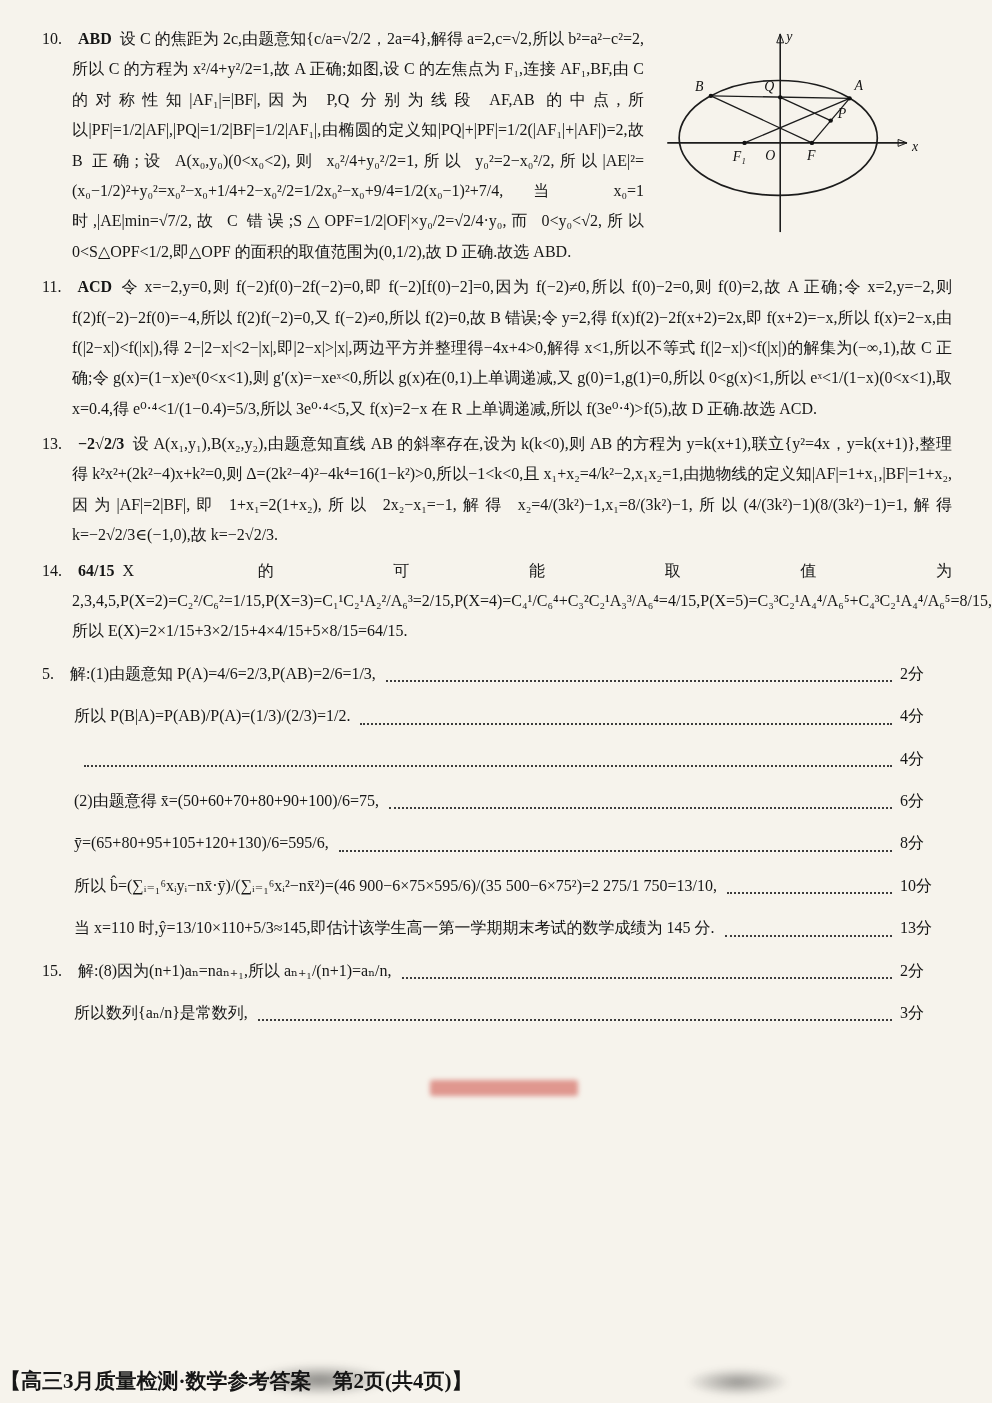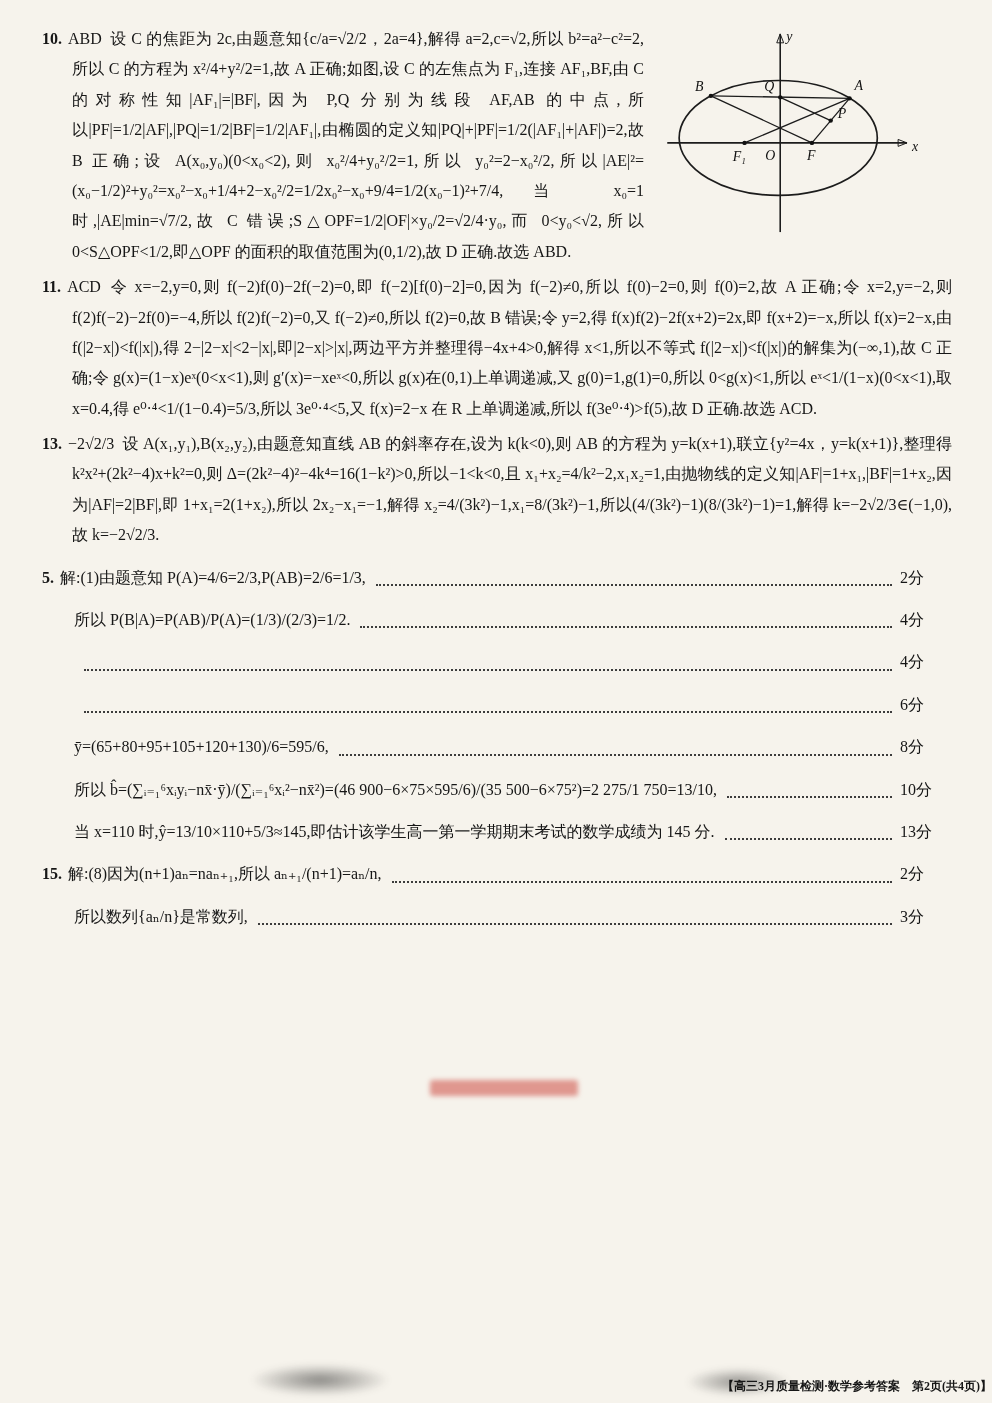--- a/index.html
+++ b/index.html
@@ -9,30 +9,30 @@
     background:#f6f3ec;color:#161616;
     font-family:"Liberation Serif","DejaVu Serif",serif;
   }
   .content{padding:24px 40px 0 42px;font-size:16px;line-height:1.9;text-align:justify}
   .figure{float:right;width:298px;height:216px;margin:0 0 6px 10px}
   .figure svg{display:block;width:100%;height:100%}
   .figure line,.figure ellipse,.figure path{stroke:#1c1c1c;fill:none}
   .figure text{font-size:14px;font-style:italic;fill:#111;stroke:none}
   .figure .pt{fill:#111;stroke:none}
   .item{padding-left:30px;text-indent:-30px;margin-bottom:5px}
-  .q-no{font-weight:bold;margin-right:6px}
-  .q-ans{font-weight:normal;margin-right:8px}
+  .q-no{font-weight:normal;margin-right:16px}
+  .q-ans{font-weight:bold;margin-right:8px}
   .steps-item{padding-left:0;text-indent:0;margin-top:8px;margin-bottom:2px}
   .step{display:flex;margin:12px 0;text-align:left}
   .step .q-no{flex:none}
   .step-text{flex:0 1 auto}
   .step.cont{padding-left:32px}
   .leader{flex:1 1 30px;min-width:26px;border-bottom:2.5px dotted #3c3c3c;margin:0 8px 0 10px;align-self:flex-end;position:relative;top:-7px}
   .score{flex:none;min-width:52px;white-space:nowrap}
-  .footer{position:absolute;left:0;right:0;bottom:8px;text-align:right;font-weight:bold;font-size:12px}
+  .footer{position:absolute;left:0;right:0;bottom:8px;text-align:left;font-weight:bold;font-size:21px}
   .watermark{position:absolute;left:430px;top:1080px;width:148px;height:16px;border-radius:3px;background:rgba(201,60,50,.5);filter:blur(2.5px)}
   .smudge-a{position:absolute;left:250px;top:1364px;width:140px;height:32px;background:radial-gradient(closest-side,rgba(30,30,30,.5),rgba(30,30,30,0));filter:blur(3px)}
   .smudge-b{position:absolute;left:686px;top:1368px;width:104px;height:28px;background:radial-gradient(closest-side,rgba(30,30,30,.45),rgba(30,30,30,0));filter:blur(3px)}
 </style>
 </head>
 <body>
 
 <div class="content">
 
   <div class="figure">
@@ -76,38 +76,42 @@
 
   <div class="item">
     <span class="q-no">11.</span><span class="q-ans">ACD</span><span class="q-body">令 x=−2,y=0,则 f(−2)f(0)−2f(−2)=0,即 f(−2)[f(0)−2]=0,因为 f(−2)≠0,所以 f(0)−2=0,则 f(0)=2,故 A 正确;令 x=2,y=−2,则 f(2)f(−2)−2f(0)=−4,所以 f(2)f(−2)=0,又 f(−2)≠0,所以 f(2)=0,故 B 错误;令 y=2,得 f(x)f(2)−2f(x+2)=2x,即 f(x+2)=−x,所以 f(x)=2−x,由 f(|2−x|)&lt;f(|x|),得 2−|2−x|&lt;2−|x|,即|2−x|&gt;|x|,两边平方并整理得−4x+4&gt;0,解得 x&lt;1,所以不等式 f(|2−x|)&lt;f(|x|)的解集为(−∞,1),故 C 正确;令 g(x)=(1−x)eˣ(0&lt;x&lt;1),则 g′(x)=−xeˣ&lt;0,所以 g(x)在(0,1)上单调递减,又 g(0)=1,g(1)=0,所以 0&lt;g(x)&lt;1,所以 eˣ&lt;1/(1−x)(0&lt;x&lt;1),取 x=0.4,得 e⁰·⁴&lt;1/(1−0.4)=5/3,所以 3e⁰·⁴&lt;5,又 f(x)=2−x 在 R 上单调递减,所以 f(3e⁰·⁴)&gt;f(5),故 D 正确.故选 ACD.</span>
   </div>
 
 
   <div class="item">
     <span class="q-no">13.</span><span class="q-ans">−2√2/3</span><span class="q-body">设 A(x₁,y₁),B(x₂,y₂),由题意知直线 AB 的斜率存在,设为 k(k&lt;0),则 AB 的方程为 y=k(x+1),联立{y²=4x，y=k(x+1)},整理得 k²x²+(2k²−4)x+k²=0,则 Δ=(2k²−4)²−4k⁴=16(1−k²)&gt;0,所以−1&lt;k&lt;0,且 x₁+x₂=4/k²−2,x₁x₂=1,由抛物线的定义知|AF|=1+x₁,|BF|=1+x₂,因为|AF|=2|BF|,即 1+x₁=2(1+x₂),所以 2x₂−x₁=−1,解得 x₂=4/(3k²)−1,x₁=8/(3k²)−1,所以(4/(3k²)−1)(8/(3k²)−1)=1,解得 k=−2√2/3∈(−1,0),故 k=−2√2/3.</span>
   </div>
 
+  <div class="item">
+    <span class="q-no">14.</span><span class="q-ans">64/15</span><span class="q-body">X 的可能取值为 2,3,4,5,P(X=2)=C₂²/C₆²=1/15,P(X=3)=C₁¹C₂¹A₂²/A₆³=2/15,P(X=4)=C₄¹/C₆⁴+C₃²C₂¹A₃³/A₆⁴=4/15,P(X=5)=C₃³C₂¹A₄⁴/A₆⁵+C₄³C₂¹A₄⁴/A₆⁵=8/15,所以 E(X)=2×1/15+3×2/15+4×4/15+5×8/15=64/15.</span>
+  </div>
 
   <div class="item steps-item">
     <div class="step">
       <span class="q-no">5.</span>
       <span class="step-text">解:(1)由题意知 P(A)=4/6=2/3,P(AB)=2/6=1/3,</span>
       <span class="leader"></span>
       <span class="score">2分</span>
     </div>
     <div class="step cont">
       <span class="step-text">所以 P(B|A)=P(AB)/P(A)=(1/3)/(2/3)=1/2.</span>
       <span class="leader"></span>
       <span class="score">4分</span>
     </div>
     <div class="step cont">
       <span class="leader"></span>
       <span class="score">4分</span>
     </div>
     <div class="step cont">
+      <span class="step-text">(2)由题意得 x̄=(50+60+70+80+90+100)/6=75,</span>
       <span class="leader"></span>
       <span class="score">6分</span>
     </div>
     <div class="step cont">
       <span class="step-text">ȳ=(65+80+95+105+120+130)/6=595/6,</span>
       <span class="leader"></span>
       <span class="score">8分</span>
     </div>
     <div class="step cont">
       <span class="step-text">所以 b̂=(∑ᵢ₌₁⁶xᵢyᵢ−nx̄·ȳ)/(∑ᵢ₌₁⁶xᵢ²−nx̄²)=(46 900−6×75×595/6)/(35 500−6×75²)=2 275/1 750=13/10,</span>

